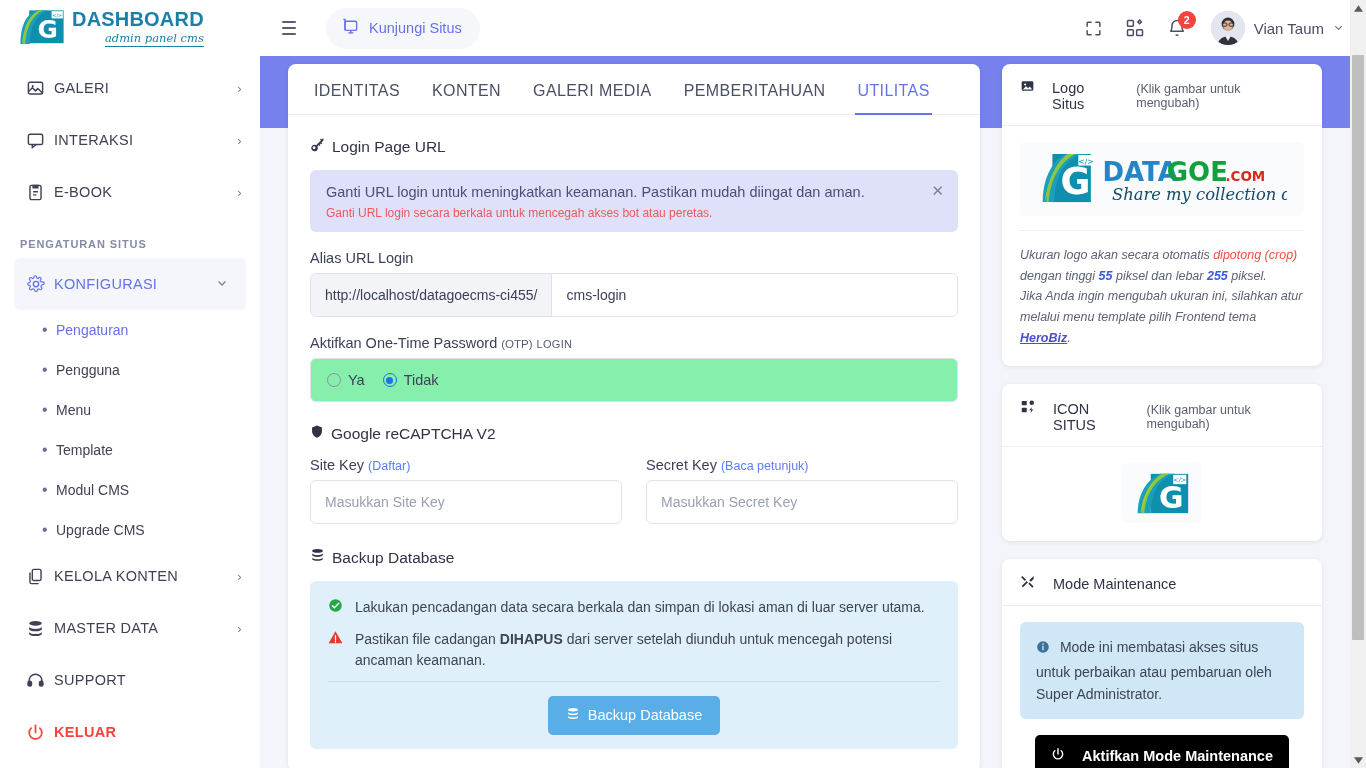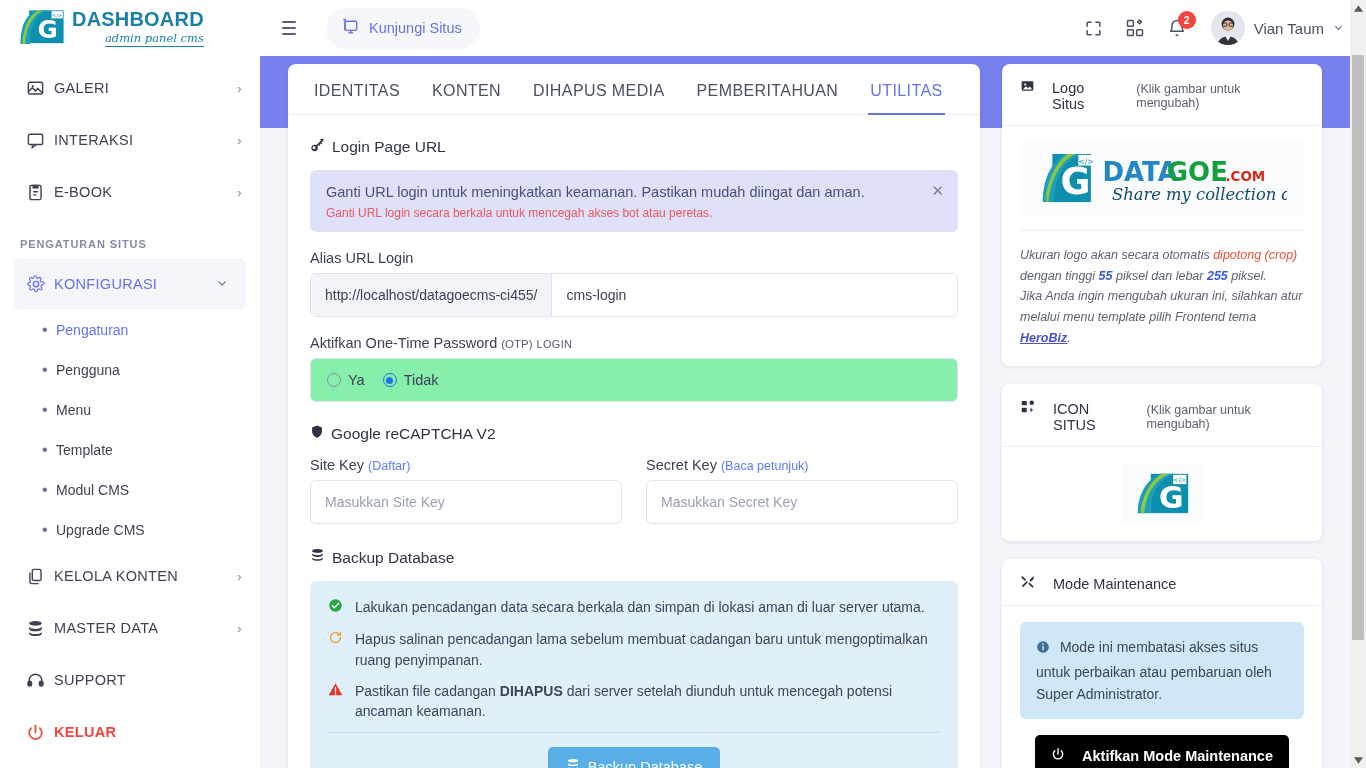--- a/index.html
+++ b/index.html
@@ -492,21 +492,21 @@
     <div class="banner"></div>
 
     <div class="content">
 
       <div class="col-left">
         <div class="card">
 
           <div class="tabs">
             <div class="tab">IDENTITAS</div>
             <div class="tab">KONTEN</div>
-            <div class="tab">DIHAPUS MEDIA</div>
+            <div class="tab">GALERI MEDIA</div>
             <div class="tab">PEMBERITAHUAN</div>
             <div class="tab active">UTILITAS</div>
           </div>
 
           <div class="panel">
 
             <div class="sec-title">
               <span>
                 <svg width="15" height="15" viewBox="0 0 24 24" fill="currentColor">
                   <path d="M21 2l-2 2-1.5-1.5-1.4 1.4L17.6 5.5 9.9 13.2a5.2 5.2 0 10 1.9 1.9L14 12.9l1.5 1.5 1.4-1.4L15.4 11.5l1.3-1.3 1.5 1.5 1.4-1.4-1.5-1.5L21.9 5 21 2zM6.5 19.5a2.3 2.3 0 112.3-2.3 2.3 2.3 0 01-2.3 2.3z"></path>
@@ -582,29 +582,20 @@
 
             <div class="info-box">
               <div class="info-line">
                 <span class="mk" style="color:#27a745;">
                   <svg width="15" height="15" viewBox="0 0 24 24" fill="currentColor">
                       <circle cx="12" cy="12" r="10"></circle>
                       <path d="M7 12.3l3.2 3.2L17.2 8.5" stroke="#fff" stroke-width="2.2" fill="none" stroke-linecap="round"></path>
                     </svg>
                 </span>
                 <span>Lakukan pencadangan data secara berkala dan simpan di lokasi aman di luar server utama.</span>
-              </div>
-              <div class="info-line">
-                <span class="mk" style="color:#f0a030;">
-                  <svg width="15" height="15" viewBox="0 0 24 24" fill="none" stroke="currentColor" stroke-width="2.2" stroke-linecap="round">
-                    <path d="M20 12a8 8 0 11-2.4-5.7"></path>
-                      <path d="M20 3.5V8h-4.5"></path>
-                  </svg>
-                </span>
-                <span>Hapus salinan pencadangan lama sebelum membuat cadangan baru untuk mengoptimalkan ruang penyimpanan.</span>
               </div>
               <div class="info-line">
                 <span class="mk" style="color:#e03b2f;">
                   <svg width="15" height="15" viewBox="0 0 24 24" fill="currentColor">
                       <path d="M12 2L1 21h22z"></path>
                       <path d="M12 9v6M12 17.5v1.6" stroke="#fff" stroke-width="2" stroke-linecap="round"></path>
                     </svg>
                 </span>
                 <span>
                   <span>Pastikan file cadangan </span><span class="strong">DIHAPUS</span><span> dari server setelah diunduh untuk mencegah potensi ancaman keamanan.</span>

